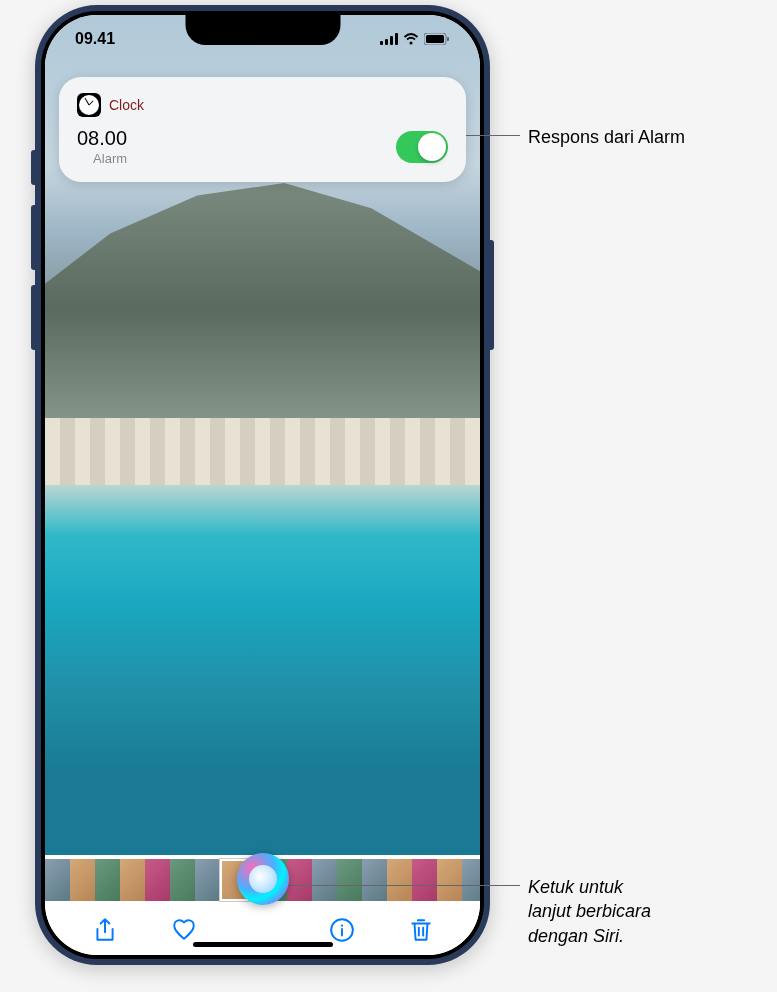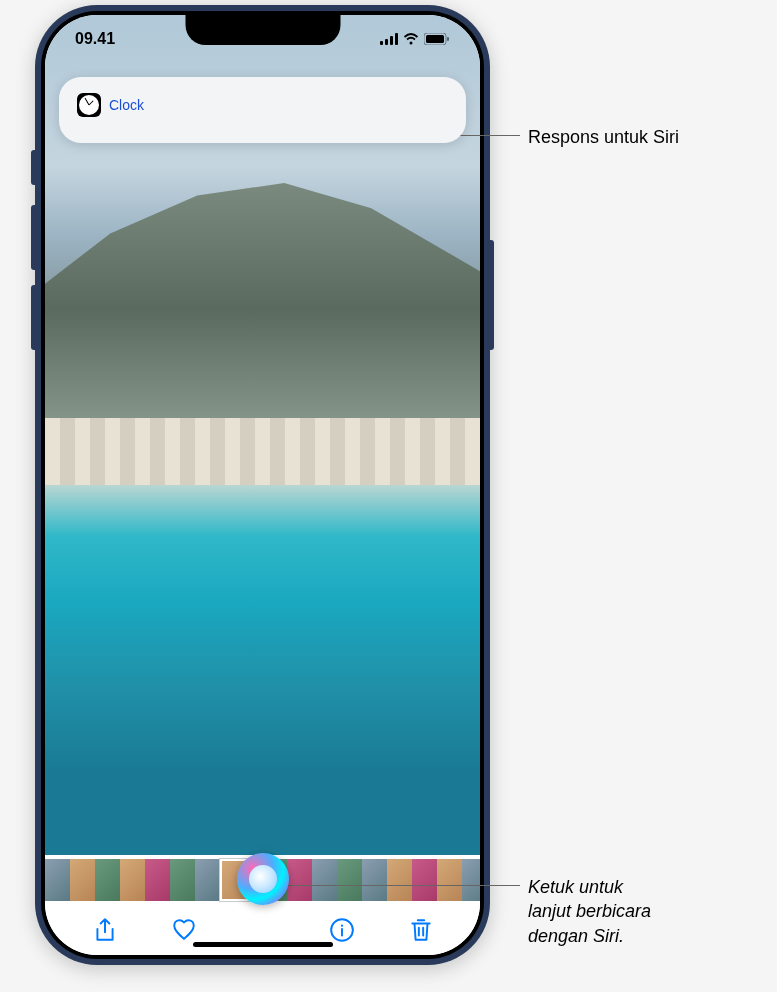--- a/index.html
+++ b/index.html
@@ -283,21 +283,21 @@
       left: 50%;
       width: 1px;
       height: 8px;
       background: #000;
       transform-origin: bottom center;
       transform: translate(-50%, -100%) rotate(-30deg);
     }
     
     .siri-app-name {
       font-size: 14px;
-      color: #1d4ed8;
+      color: #7f1d1d;
     }
     
     .siri-card-body {
       display: flex;
       justify-content: space-between;
       align-items: center;
     }
     
     .siri-card-text {
     }
@@ -476,29 +476,38 @@
         </div>
       </div>
 
       <div class="siri-card">
         <div class="siri-card-header">
           <div class="clock-app-icon">
             <div class="clock-face"></div>
           </div>
           <span class="siri-app-name">Clock</span>
         </div>
+        <div class="siri-card-body">
+          <div class="siri-card-text">
+            <div class="siri-time">08.00</div>
+            <div class="siri-label">Alarm</div>
+          </div>
+          <div class="toggle">
+            <div class="toggle-knob"></div>
+          </div>
+        </div>
       </div>
 
       <div class="siri-orb"></div>
 
       <div class="home-indicator"></div>
 
     </div>
   </div>
 </div>
 
 <div class="callout-line callout-line-1"></div>
-<div class="callout callout-1">Respons untuk Siri</div>
+<div class="callout callout-1">Respons dari Alarm</div>
 
 <div class="callout-line callout-line-2"></div>
 <div class="callout callout-2" style="white-space: pre-line;">Ketuk untuk
 lanjut berbicara
 dengan Siri.</div>
 
 </body></html>

